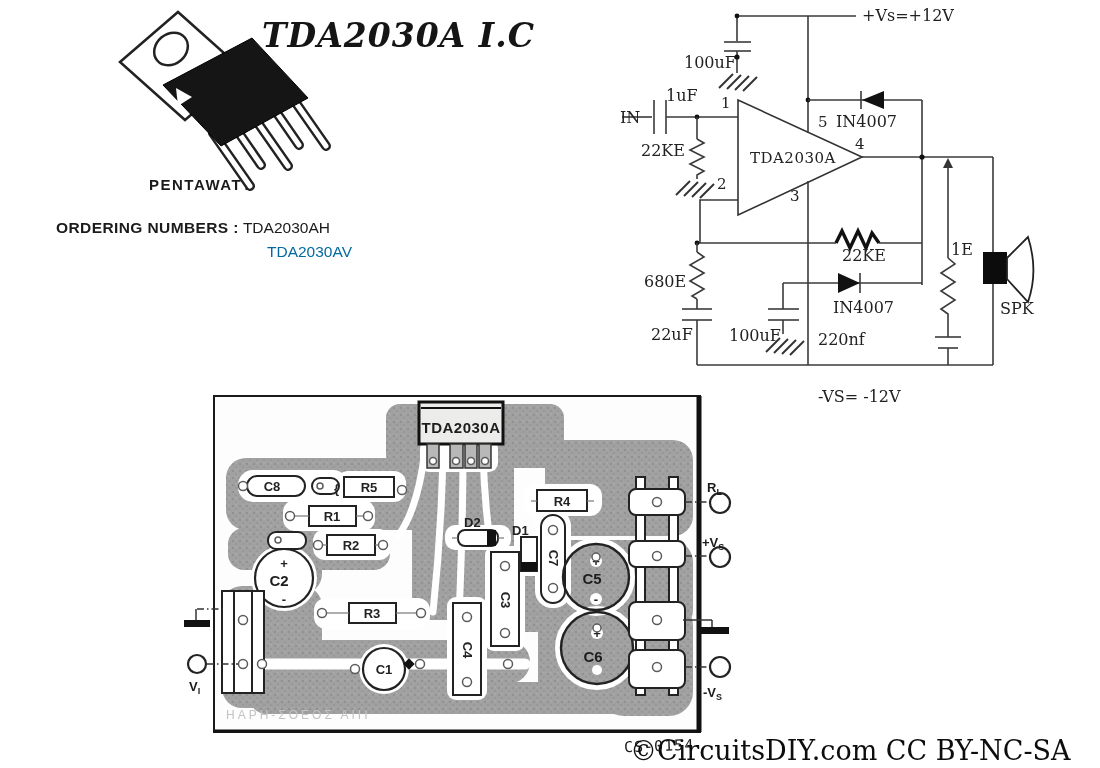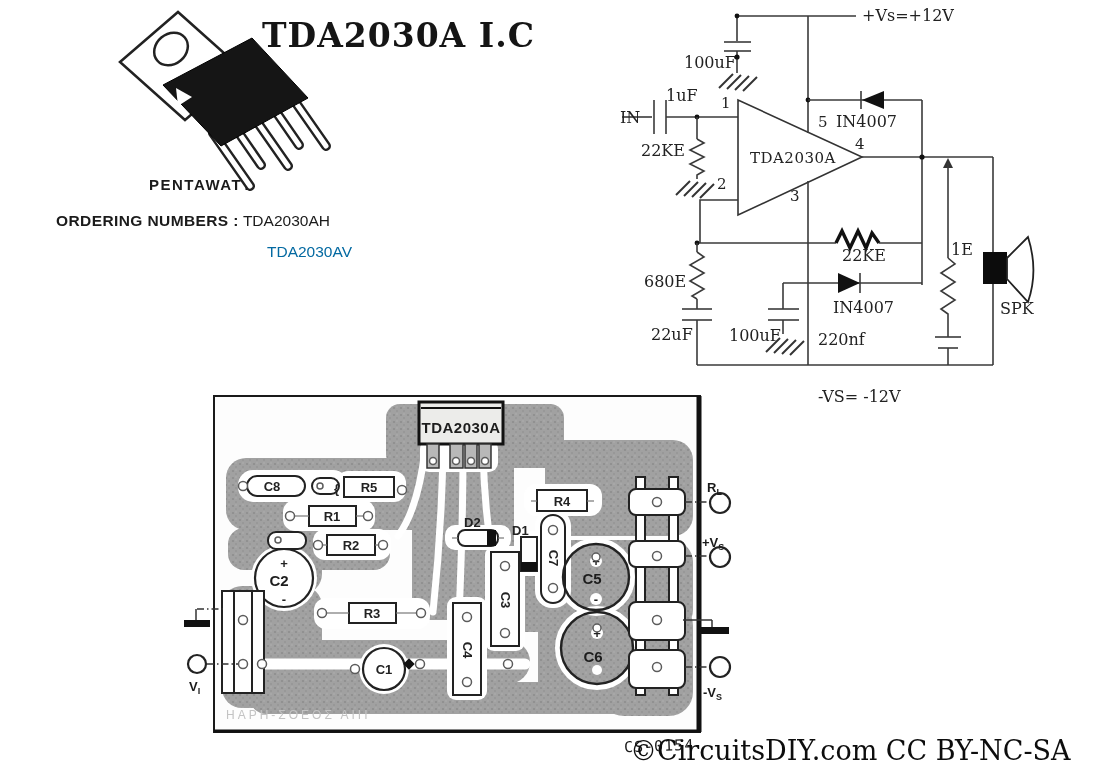--- a/index.html
+++ b/index.html
@@ -1,22 +1,22 @@
 <!DOCTYPE html>
 <html><head>
 <meta charset="utf-8">
 <style>
   html,body{margin:0;padding:0;background:#ffffff;}
   #stage{position:relative;width:1100px;height:768px;background:#fff;overflow:hidden;
          font-family:"Liberation Sans",sans-serif;color:#111;}
   .abs{position:absolute;}
   #title{left:262px;top:16px;font-family:"DejaVu Serif",serif;font-weight:bold;
-         font-size:33px;letter-spacing:1px;color:#151515;}
+         font-size:33px;letter-spacing:1px;color:#151515;font-style:italic;}
   #pentawatt{left:149px;top:176px;font-size:15px;font-weight:bold;letter-spacing:1.5px;color:#1b1b1b;}
-  #ordering{left:56px;top:212px;font-size:15.5px;color:#1b1b1b;}
+  #ordering{left:56px;top:219px;font-size:15.5px;color:#1b1b1b;}
   #ordering .lbl{font-weight:bold;letter-spacing:.4px;}
   #ordering-2{left:267px;top:243px;font-size:15.5px;color:#0369a1;}
   #footer{left:630px;top:735px;font-family:"DejaVu Serif",serif;font-size:27px;color:#0d0d0d;}
   svg{position:absolute;left:0;top:0;}
   svg text{user-select:none;}
   .sch-t{font-family:"DejaVu Serif",serif;font-size:16px;fill:#222;}
   .sch-s{font-family:"DejaVu Serif",serif;font-size:15px;fill:#222;}
   .pcb-t{font-family:"Liberation Sans",sans-serif;font-size:13px;font-weight:bold;fill:#222;}
   .pcb-big{font-family:"Liberation Sans",sans-serif;font-size:15px;font-weight:bold;fill:#1d1d1d;}
   .term-t{font-family:"Liberation Sans",sans-serif;font-size:13px;font-weight:bold;fill:#1a1a1a;}

